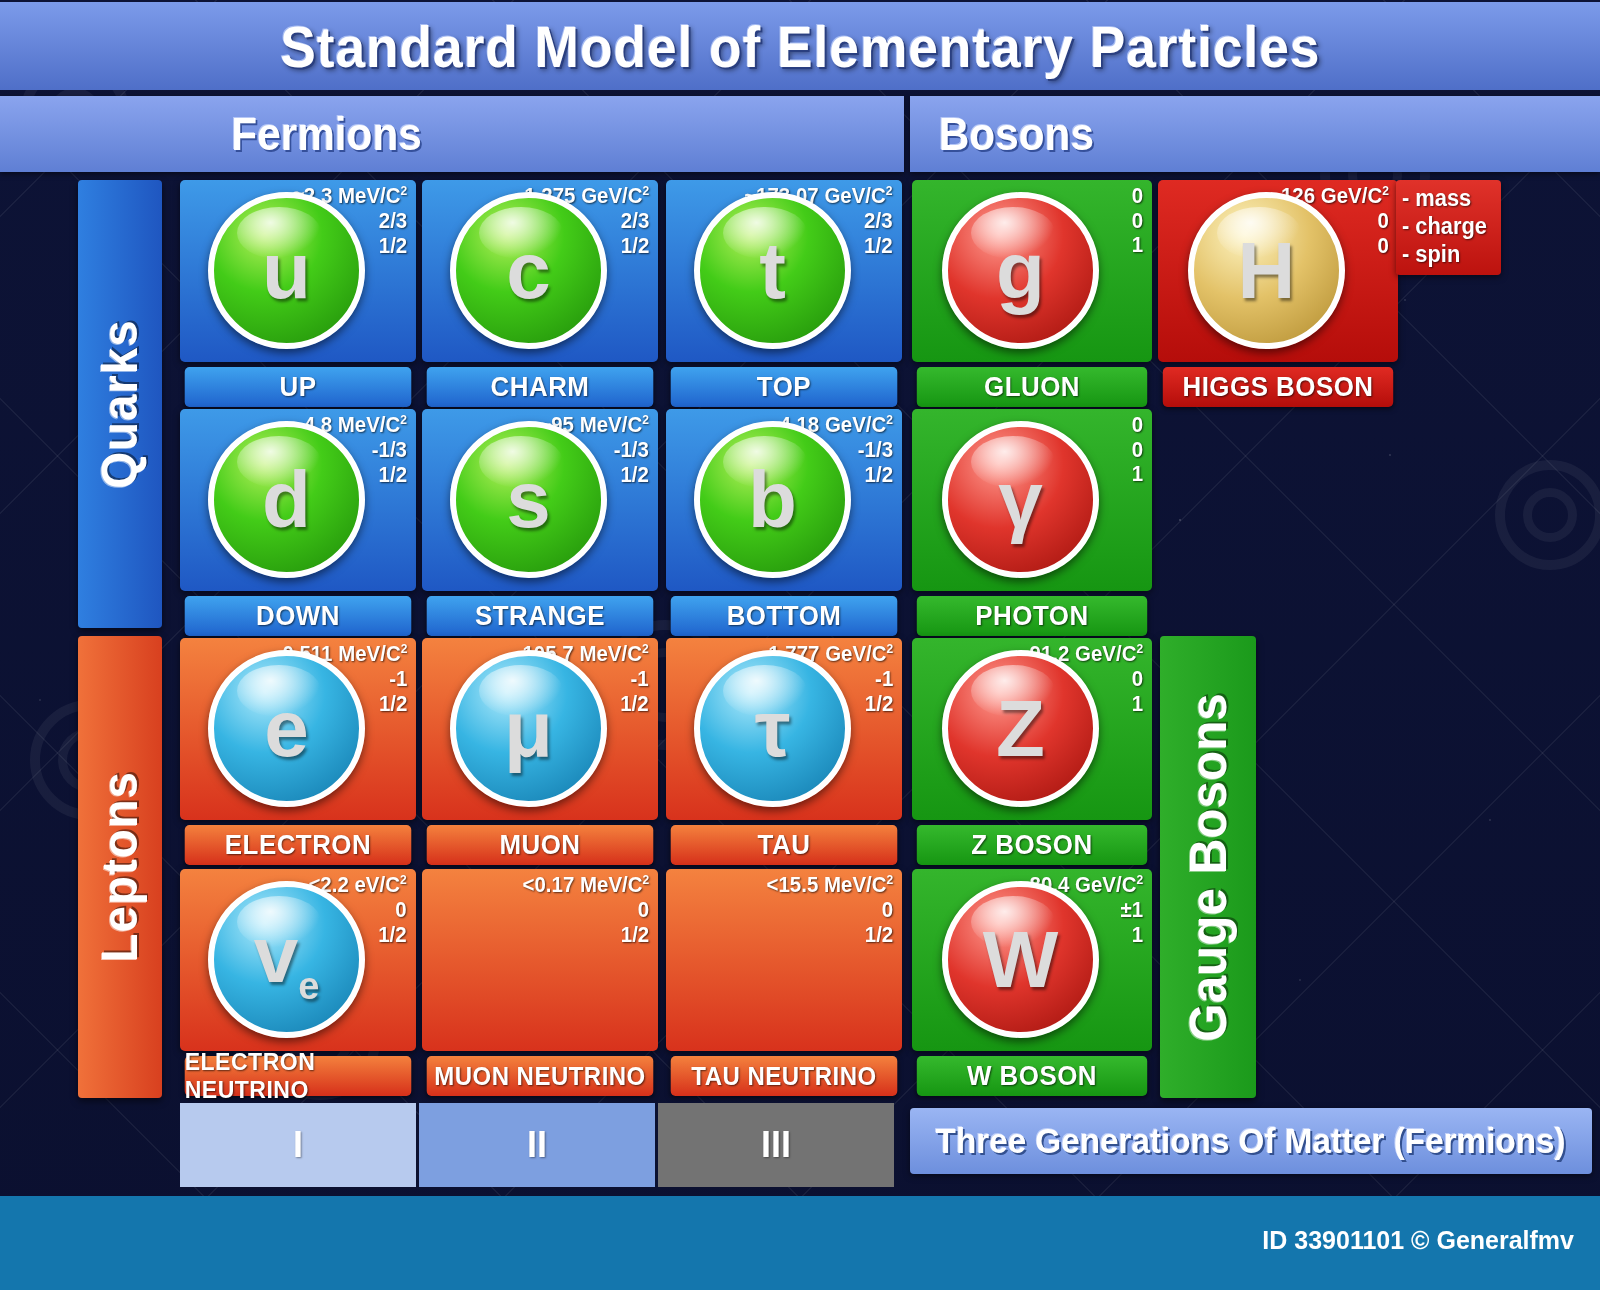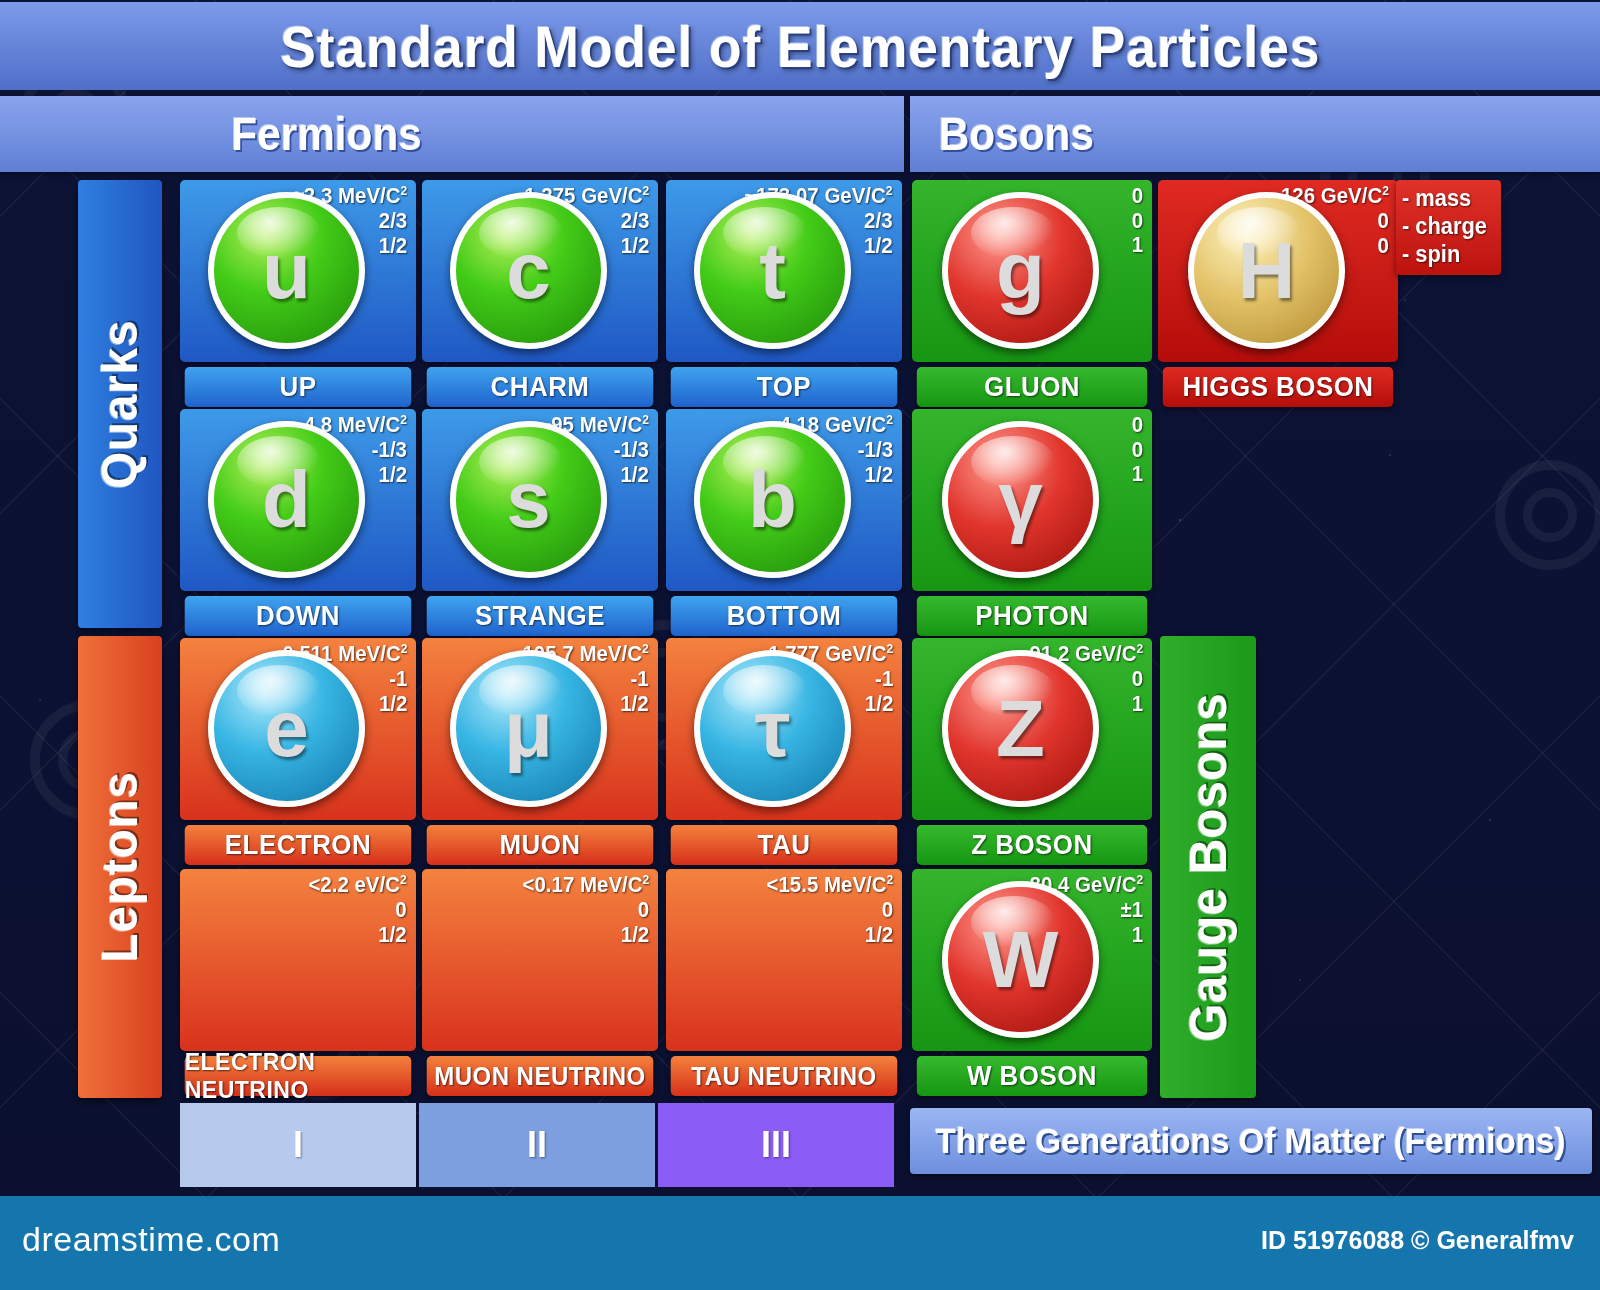--- a/index.html
+++ b/index.html
@@ -182,21 +182,21 @@
   
   .genbox {
     position:absolute; top:1103px; height:84px; width:236px;
     display:flex; align-items:center; justify-content:center;
     font-family:"Liberation Sans Narrow","Liberation Sans",sans-serif;
     font-weight:bold; font-size:36px; color:#fff;
     text-shadow:1px 1px 2px rgba(0,0,0,.4);
   }
   #gen1{ left:180px; background:#b7caee; }
   #gen2{ left:419px; background:#7d9fe0; }
-  #gen3{ left:658px; background:#8b5cf6; }
+  #gen3{ left:658px; background:#737373; }
   #gen-caption {
     position:absolute; left:910px; top:1108px; width:682px; height:66px;
     background:linear-gradient(#9ab5f3,#6d8fdd);
     border-radius:4px;
     display:flex; align-items:center; justify-content:center;
     box-shadow:0 2px 6px rgba(0,0,0,.5);
   }
   #gen-caption .txt {
     font-family:"Liberation Sans Narrow","Liberation Sans",sans-serif;
     font-weight:bold; font-size:35px; color:#fff; transform:scaleX(.95);
@@ -441,20 +441,23 @@
   <div class="name">Z BOSON</div>
 </div>
 
 <div class="cell c-lepton" style="left:180px;top:869px;">
   <div class="box">
     <div class="props">
       <div><span>&lt;2.2 eV/C</span><sup>2</sup></div>
       <div>0</div>
       <div>1/2</div>
     </div>
+    <div class="sphere s-blue">
+      <div class="sym"><span>v</span><span class="sub">e</span></div>
+    </div>
   </div>
   <div class="name" style="font-size:24px;">ELECTRON NEUTRINO</div>
 </div>
 
 <div class="cell c-lepton" style="left:422px;top:869px;">
   <div class="box">
     <div class="props">
       <div><span>&lt;0.17 MeV/C</span><sup>2</sup></div>
       <div>0</div>
       <div>1/2</div>
@@ -495,15 +498,14 @@
   <span>II</span>
 </div>
 <div class="genbox" id="gen3">
   <span>III</span>
 </div>
 <div id="gen-caption">
   <div class="txt">Three Generations Of Matter (Fermions)</div>
 </div>
 
 <div id="footer">
-  <div class="brand">dreamstime.com</div>
-  <div class="credit">ID 51976088 © Generalfmv</div>
+  <div class="credit">ID 33901101 © Generalfmv</div>
 </div>
 
 </body></html>

